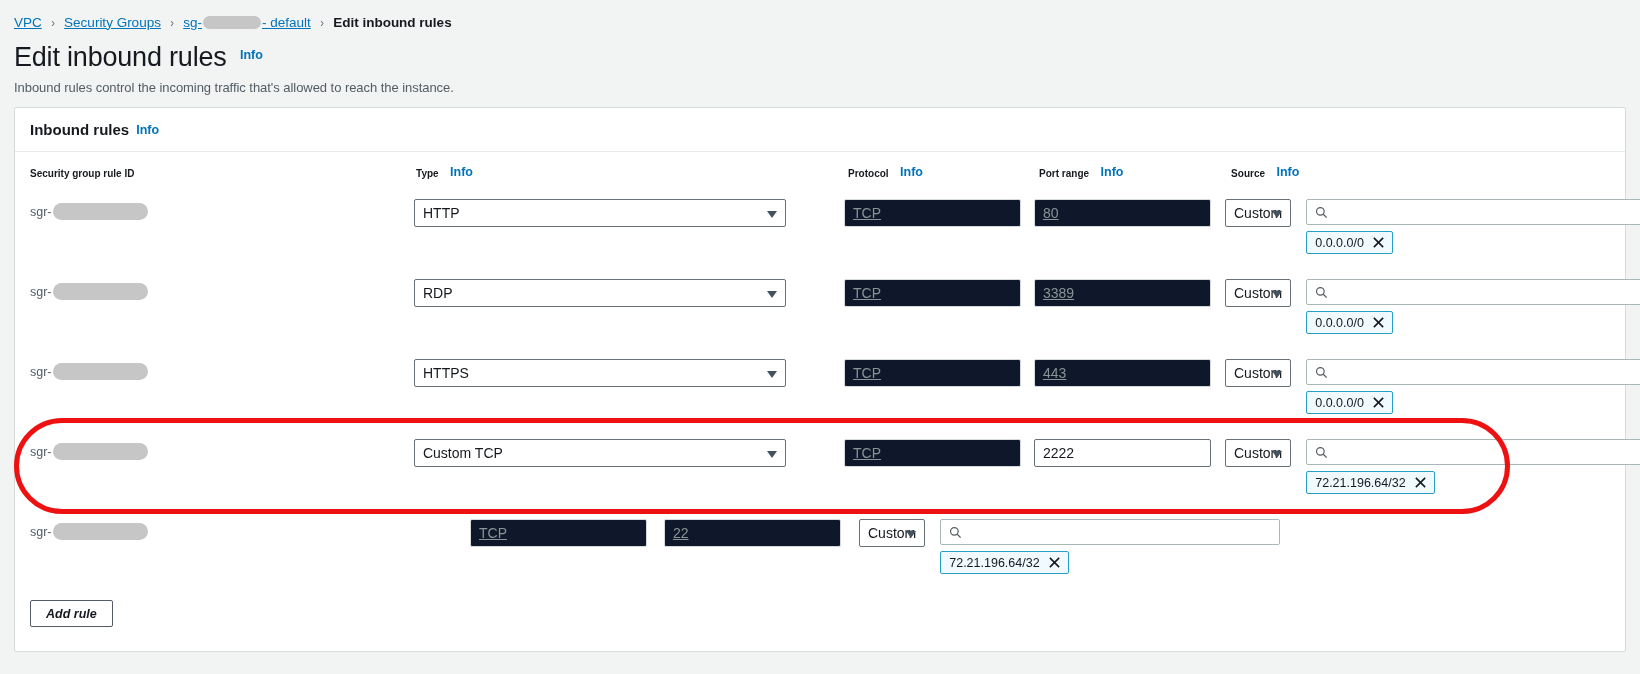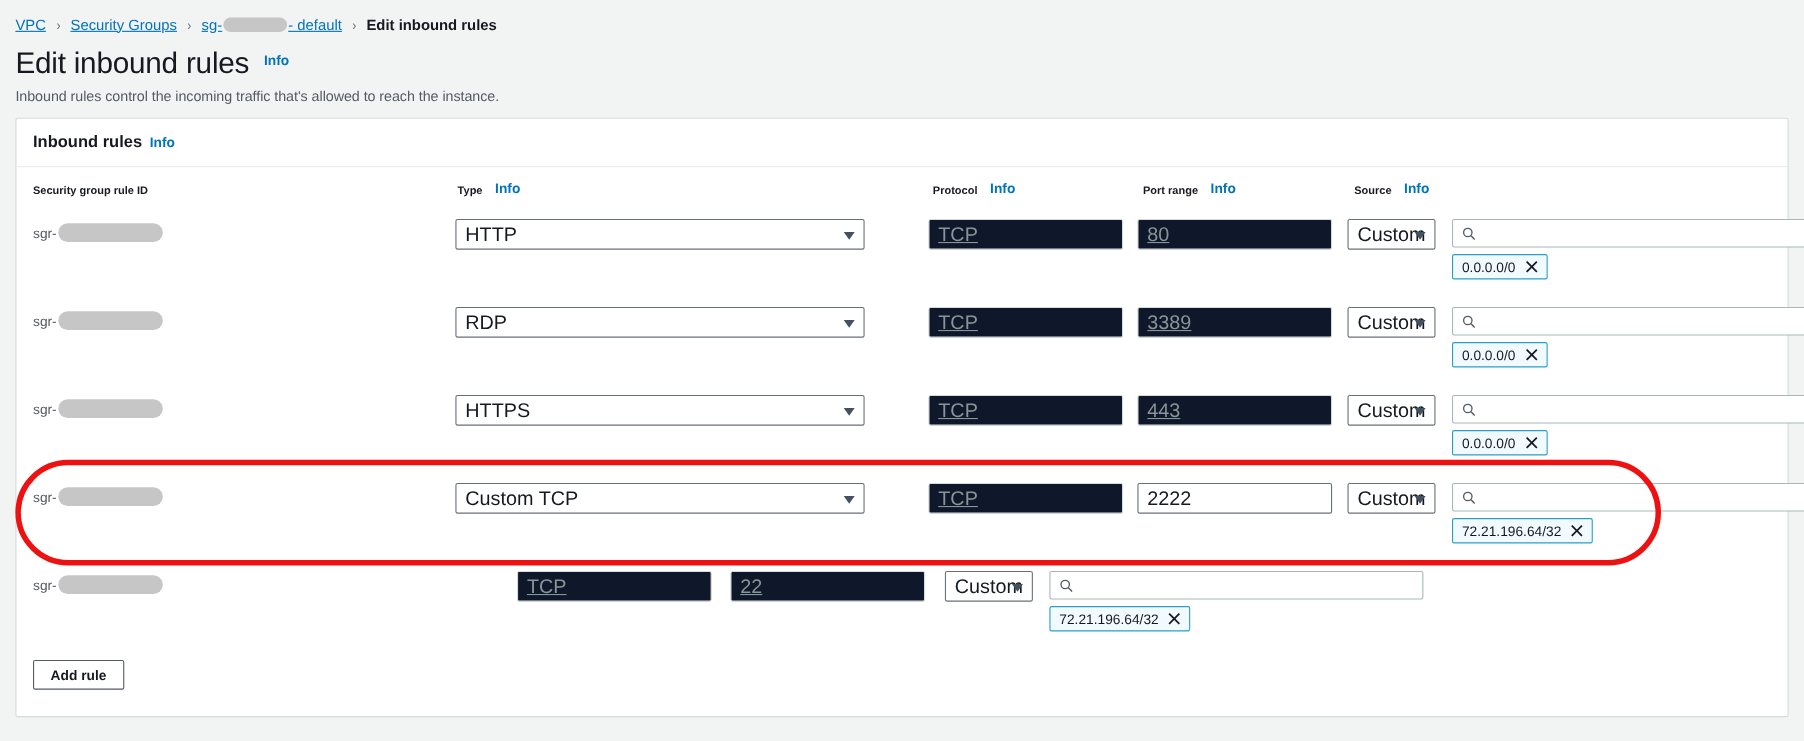--- a/index.html
+++ b/index.html
@@ -88,21 +88,21 @@
 
   .cell { padding-top: 7px; }
   .cell.c2 { width: 390px; }
   .cell.c3 { width: 194px; }
   .cell.c4 { width: 195px; }
   .cell.c5 { width: 400px; }
 
   
   .sel, .inp {
     height: 28px; border: 1px solid #687078; border-radius: 2px;
-    background: #fff; font-size: 18px; color: #16191f;
+    background: #fff; font-size: 14px; color: #16191f;
     display: flex; align-items: center; padding: 0 8px;
     position: relative;
   }
   .sel.wide { width: 372px; }
   .sel.src  { width: 177px; }
   .inp.port { width: 177px; }
   .inp.dis, .sel.dis {
     background: #0f172a; border-color: #d5dbdb; color: #879596; text-decoration: underline;
   }
   .caret {
@@ -129,21 +129,21 @@
     margin-left: 8px; width: 13px; height: 13px;
     display: inline-block; flex: 0 0 13px;
   }
 
   .addrule-wrap { padding: 12px 0 0 15px; }
   .btn-add {
     display: inline-flex; align-items: center; justify-content: center;
     height: 27px; padding: 0 15px;
     border: 1px solid #545b64; border-radius: 2px;
     background: #fff; color: #16191f;
-    font-size: 12.5px; font-weight: 700;
+    font-size: 12.5px; font-weight: 700; font-style: italic;
   }
 
   
   .annot {
     position: absolute; left: 14px; top: 418px;
     width: 1496px; height: 96px;
     border: 5px solid #ee1111; border-radius: 48px;
     pointer-events: none;
   }
 </style>

